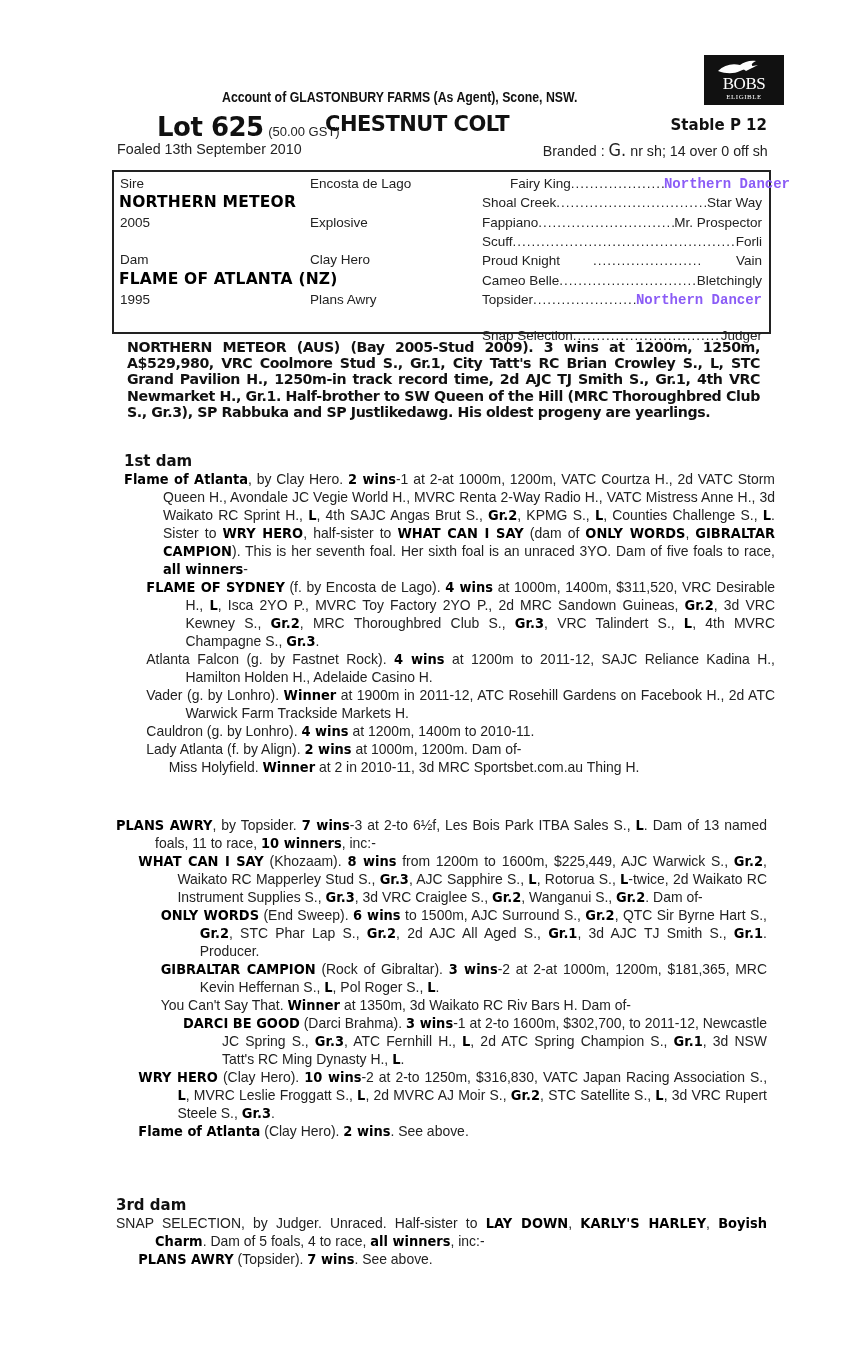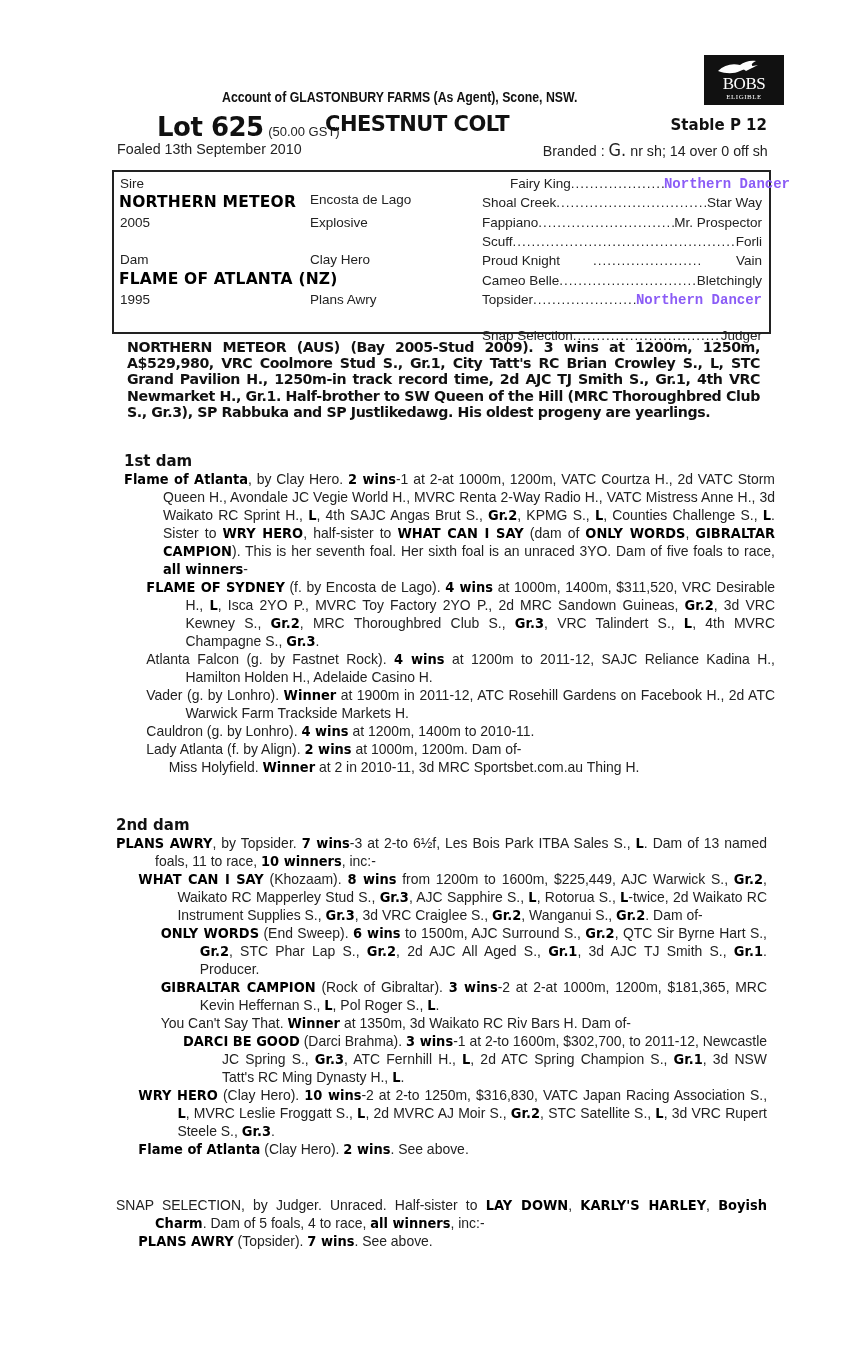--- a/index.html
+++ b/index.html
@@ -63,21 +63,21 @@
   <span class="stable">Stable P 12</span>
 </div>
 
 <div class="foaled">Foaled 13th September 2010</div>
 <div class="branded"><span>Branded : </span><span class="brandmark">G.</span><span> nr sh; 14 over 0 off sh</span></div>
 
 <div class="ped">
   <div class="cell" style="left:6px;top:4px;">Sire</div>
   <div class="cell big" style="left:5px;top:21px;">NORTHERN METEOR</div>
   <div class="cell" style="left:6px;top:43px;">2005</div>
-  <div class="cell" style="left:196px;top:20px;text-align:center;">Encosta de Lago</div>
+  <div class="cell" style="left:196px;top:4px;text-align:center;">Encosta de Lago</div>
   <div class="cell" style="left:196px;top:43px;">Explosive</div>
 
   <div class="cell" style="left:6px;top:80px;">Dam</div>
   <div class="cell big" style="left:5px;top:98px;">FLAME OF ATLANTA (NZ)</div>
   <div class="cell" style="left:6px;top:120px;">1995</div>
   <div class="cell" style="left:196px;top:80px;">Clay Hero</div>
   <div class="cell" style="left:196px;top:120px;">Plans Awry</div>
 
   <div id="ancestors">
       <div class="anc" style="top: 4px; margin-left: 28px;">
@@ -132,31 +132,31 @@
       <div class="p1"><span class="b">FLAME OF SYDNEY</span><span> (f. by Encosta de Lago). </span><span class="b">4 wins</span><span> at 1000m, 1400m, $311,520, VRC Desirable H., </span><span class="b">L</span><span>, Isca 2YO P., MVRC Toy Factory 2YO P., 2d MRC Sandown Guineas, </span><span class="b">Gr.2</span><span>, 3d VRC Kewney S., </span><span class="b">Gr.2</span><span>, MRC Thoroughbred Club S., </span><span class="b">Gr.3</span><span>, VRC Talindert S., </span><span class="b">L</span><span>, 4th MVRC Champagne S., </span><span class="b">Gr.3</span><span>.</span></div>
       <div class="p1"><span>Atlanta Falcon (g. by Fastnet Rock). </span><span class="b">4 wins</span><span> at 1200m to 2011-12, SAJC Reliance Kadina H., Hamilton Holden H., Adelaide Casino H.</span></div>
       <div class="p1"><span>Vader (g. by Lonhro). </span><span class="b">Winner</span><span> at 1900m in 2011-12, ATC Rosehill Gardens on Facebook H., 2d ATC Warwick Farm Trackside Markets H.</span></div>
       <div class="p1"><span>Cauldron (g. by Lonhro). </span><span class="b">4 wins</span><span> at 1200m, 1400m to 2010-11.</span></div>
       <div class="p1"><span>Lady Atlanta (f. by Align). </span><span class="b">2 wins</span><span> at 1000m, 1200m. Dam of-</span></div>
       <div class="p2"><span>Miss Holyfield. </span><span class="b">Winner</span><span> at 2 in 2010-11, 3d MRC Sportsbet.com.au Thing H.</span></div>
     </div>
 </div>
 
 <div class="page" style="top:816px;">
-  <div class="sec-h">2nd dam</div>
   <div class="para" id="sec-second_dam">
       <div class="p0"><span class="b">PLANS AWRY</span><span>, by Topsider. </span><span class="b">7 wins</span><span>-3 at 2-to 6½f, Les Bois Park ITBA Sales S., </span><span class="b">L</span><span>. Dam of 13 named foals, 11 to race, </span><span class="b">10 winners</span><span>, inc:-</span></div>
       <div class="p1"><span class="b">WHAT CAN I SAY</span><span> (Khozaam). </span><span class="b">8 wins</span><span> from 1200m to 1600m, $225,449, AJC Warwick S., </span><span class="b">Gr.2</span><span>, Waikato RC Mapperley Stud S., </span><span class="b">Gr.3</span><span>, AJC Sapphire S., </span><span class="b">L</span><span>, Rotorua S., </span><span class="b">L</span><span>-twice, 2d Waikato RC Instrument Supplies S., </span><span class="b">Gr.3</span><span>, 3d VRC Craiglee S., </span><span class="b">Gr.2</span><span>, Wanganui S., </span><span class="b">Gr.2</span><span>. Dam of-</span></div>
       <div class="p2"><span class="b">ONLY WORDS</span><span> (End Sweep). </span><span class="b">6 wins</span><span> to 1500m, AJC Surround S., </span><span class="b">Gr.2</span><span>, QTC Sir Byrne Hart S., </span><span class="b">Gr.2</span><span>, STC Phar Lap S., </span><span class="b">Gr.2</span><span>, 2d AJC All Aged S., </span><span class="b">Gr.1</span><span>, 3d AJC TJ Smith S., </span><span class="b">Gr.1</span><span>. Producer.</span></div>
       <div class="p2"><span class="b">GIBRALTAR CAMPION</span><span> (Rock of Gibraltar). </span><span class="b">3 wins</span><span>-2 at 2-at 1000m, 1200m, $181,365, MRC Kevin Heffernan S., </span><span class="b">L</span><span>, Pol Roger S., </span><span class="b">L</span><span>.</span></div>
       <div class="p2"><span>You Can't Say That. </span><span class="b">Winner</span><span> at 1350m, 3d Waikato RC Riv Bars H. Dam of-</span></div>
       <div class="p3"><span class="b">DARCI BE GOOD</span><span> (Darci Brahma). </span><span class="b">3 wins</span><span>-1 at 2-to 1600m, $302,700, to 2011-12, Newcastle JC Spring S., </span><span class="b">Gr.3</span><span>, ATC Fernhill H., </span><span class="b">L</span><span>, 2d ATC Spring Champion S., </span><span class="b">Gr.1</span><span>, 3d NSW Tatt's RC Ming Dynasty H., </span><span class="b">L</span><span>.</span></div>
       <div class="p1"><span class="b">WRY HERO</span><span> (Clay Hero). </span><span class="b">10 wins</span><span>-2 at 2-to 1250m, $316,830, VATC Japan Racing Association S., </span><span class="b">L</span><span>, MVRC Leslie Froggatt S., </span><span class="b">L</span><span>, 2d MVRC AJ Moir S., </span><span class="b">Gr.2</span><span>, STC Satellite S., </span><span class="b">L</span><span>, 3d VRC Rupert Steele S., </span><span class="b">Gr.3</span><span>.</span></div>
       <div class="p1"><span class="b">Flame of Atlanta</span><span> (Clay Hero). </span><span class="b">2 wins</span><span>. See above.</span></div>
     </div>
 </div>
 
 <div class="page" style="top:1196px;">
+  <div class="sec-h">3rd dam</div>
   <div class="para" id="sec-third_dam">
       <div class="p0"><span>SNAP SELECTION, by Judger. Unraced. Half-sister to </span><span class="b">LAY DOWN</span><span>, </span><span class="b">KARLY'S HARLEY</span><span>, </span><span class="b">Boyish Charm</span><span>. Dam of 5 foals, 4 to race, </span><span class="b">all winners</span><span>, inc:-</span></div>
       <div class="p1"><span class="b">PLANS AWRY</span><span> (Topsider). </span><span class="b">7 wins</span><span>. See above.</span></div>
     </div>
 </div>
 
 </body></html>

